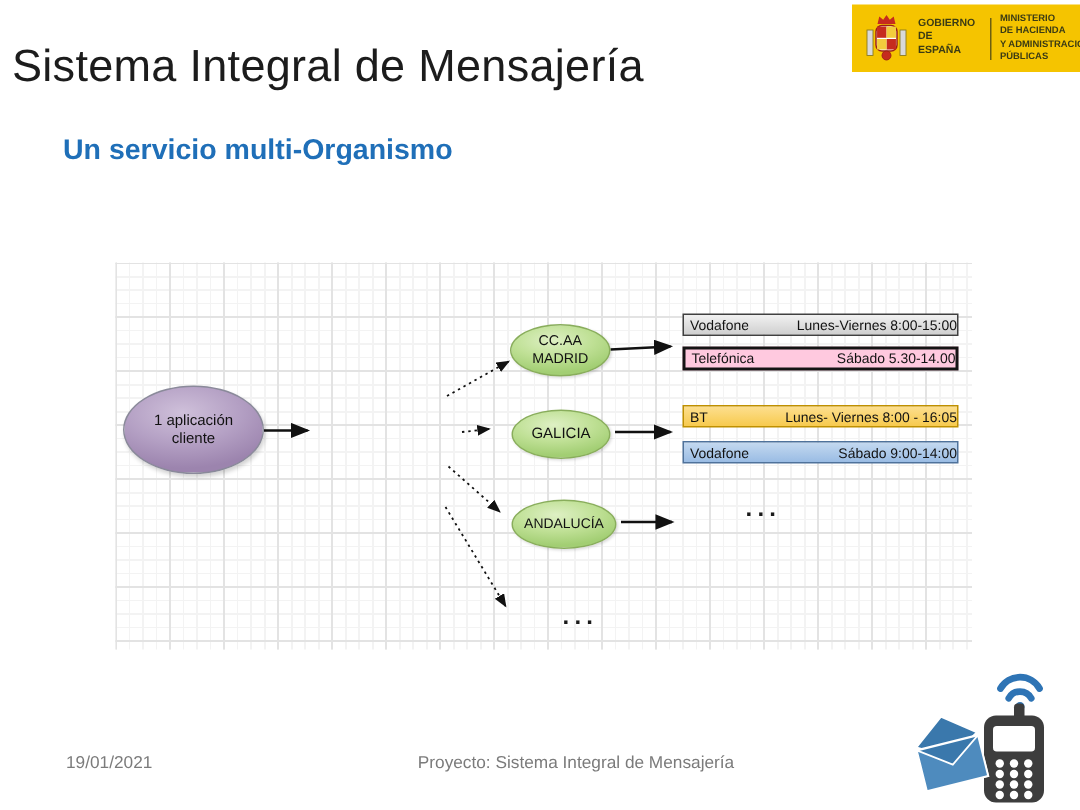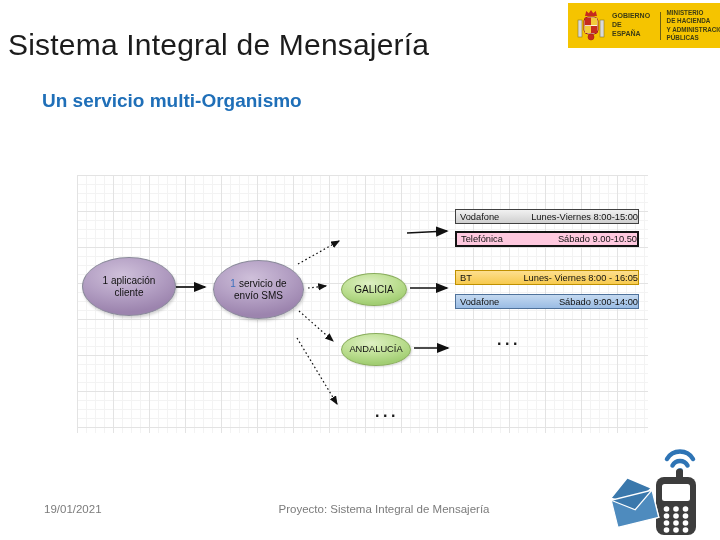--- a/index.html
+++ b/index.html
@@ -102,41 +102,39 @@
       <line x1="330" y1="58" x2="370" y2="56" stroke="#111" stroke-width="1.7" marker-end="url(#ah)"></line>
       <line x1="333" y1="113" x2="370" y2="113" stroke="#111" stroke-width="1.7" marker-end="url(#ah)"></line>
       <line x1="337" y1="173" x2="371" y2="173" stroke="#111" stroke-width="1.7" marker-end="url(#ah)"></line>
     </svg>
 
     <div class="node node-purple node-client">
       <span class="multiline">1 aplicación
 cliente</span>
     </div>
 
-    <div class="node node-purple node-service">
-      <span>
-        <span class="num-blue">1</span><span class="multiline">servicio de
-envío SMS</span>
-      </span>
+
+    <div class="node node-green node-madrid">
+      <span class="multiline">CC.AA
+MADRID</span>
     </div>
-
     <div class="node node-green node-galicia">
       <span>GALICIA</span>
     </div>
     <div class="node node-green node-andalucia">
       <span>ANDALUCÍA</span>
     </div>
 
     <div class="bar bar-gray">
       <span class="op">Vodafone</span>
       <span class="hours">Lunes-Viernes 8:00-15:00</span>
     </div>
     <div class="bar bar-pink">
       <span class="op">Telefónica</span>
-      <span class="hours">Sábado 9.00-10.50</span>
+      <span class="hours">Sábado 5.30-14.00</span>
     </div>
     <div class="bar bar-yellow">
       <span class="op">BT</span>
       <span class="hours">Lunes- Viernes 8:00 - 16:05</span>
     </div>
     <div class="bar bar-blue">
       <span class="op">Vodafone</span>
       <span class="hours">Sábado 9:00-14:00</span>
     </div>
 

